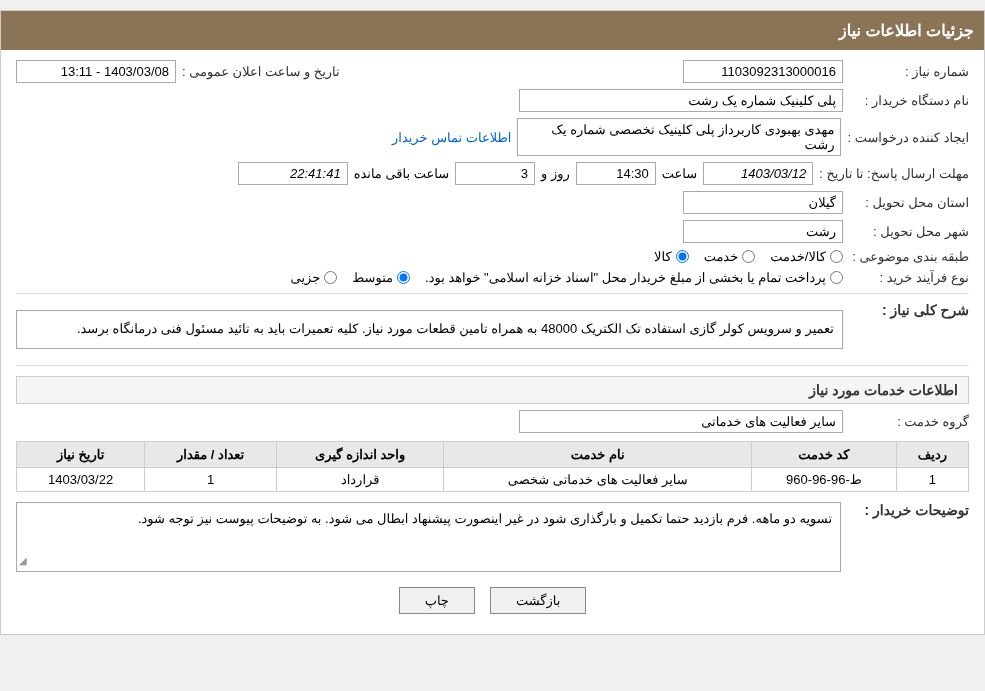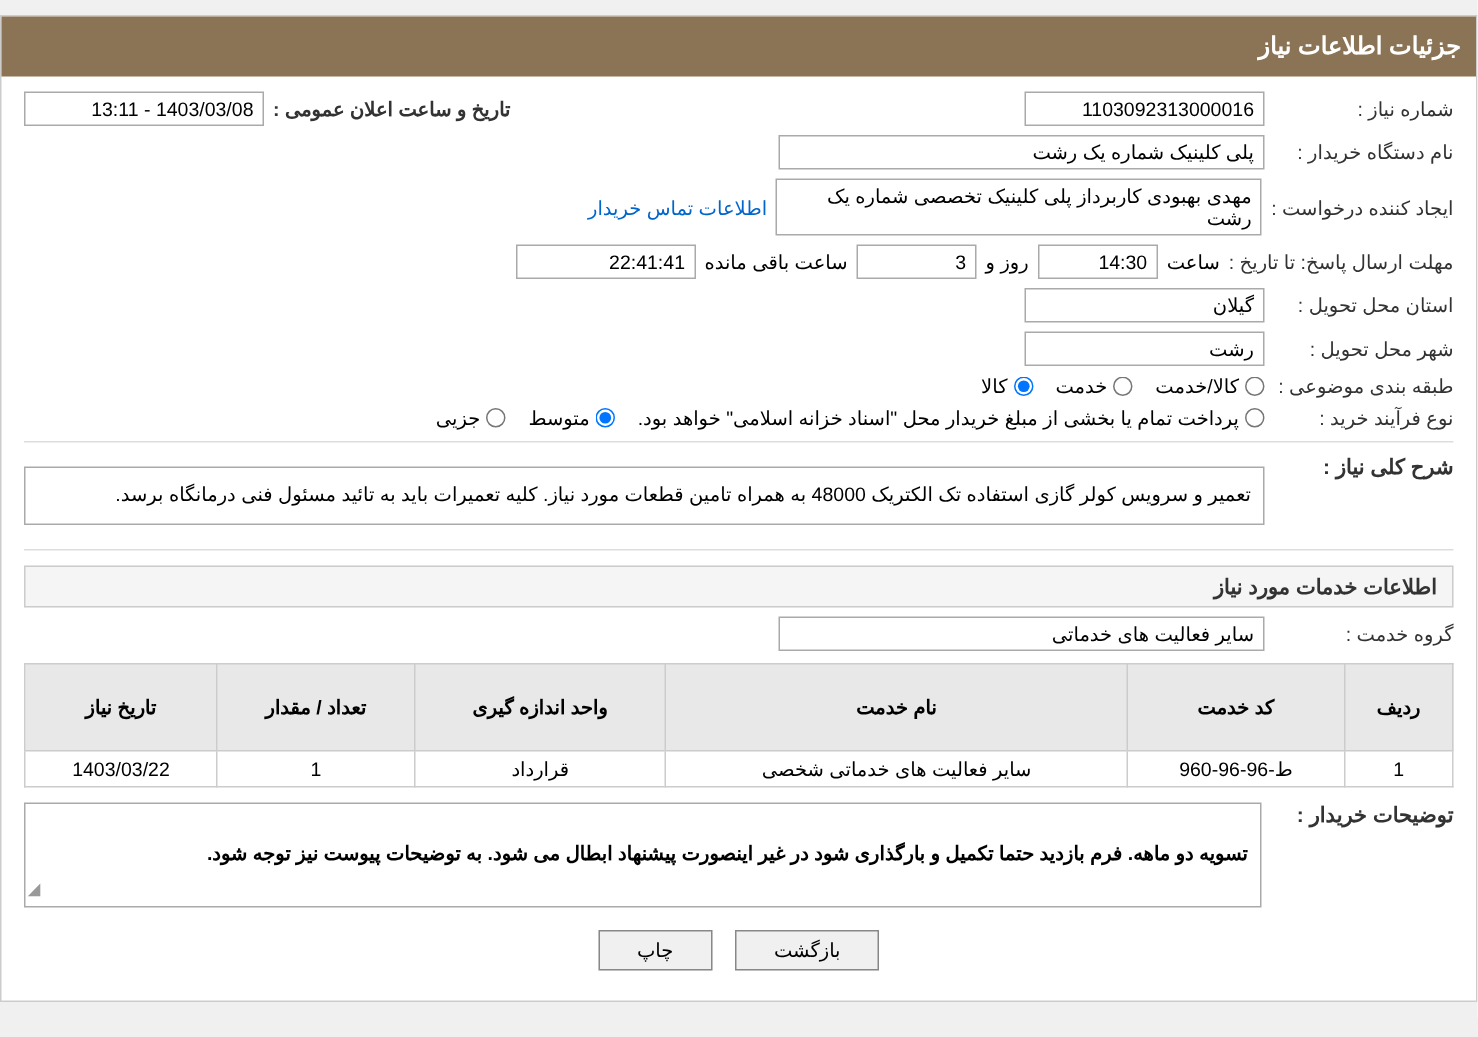--- a/index.html
+++ b/index.html
@@ -42,21 +42,21 @@
     .field-box {
       border: 1px solid #aaa;
       background: #fff;
       padding: 3px 6px;
       min-height: 22px;
       font-size: 13px;
       direction: rtl;
     }
     .field-box.wide { width: 324px; }
     .field-box.medium { width: 160px; }
-    .field-box.narrow { width: 120px; }
+    .field-box.narrow { width: 110px; font-style: italic; }
     .field-box.xnarrow { width: 80px; }
     .link-text {
       color: #0066cc;
       cursor: pointer;
       font-size: 13px;
     }
     .section-title {
       background: #f5f5f5;
       border: 1px solid #ccc;
       padding: 5px 10px;
@@ -88,46 +88,45 @@
       margin: 8px 0;
     }
     table {
       width: 100%;
       border-collapse: collapse;
       font-size: 13px;
     }
     table th {
       background: #e8e8e8;
       border: 1px solid #ccc;
-      padding: 21px 8px;
+      padding: 5px 8px;
       text-align: center;
       font-weight: bold;
     }
     table td {
       border: 1px solid #ccc;
       padding: 4px 8px;
       text-align: center;
     }
     .buyer-comments {
       display: flex;
       align-items: flex-start;
       gap: 8px;
       margin: 8px 0;
     }
     .comments-box {
       border: 1px solid #aaa;
       background: #fff;
-      padding: 23px 8px;
+      padding: 6px 8px;
       font-size: 13px;
       direction: rtl;
       line-height: 1.6;
       flex: 1;
       min-height: 70px;
       position: relative;
-      font-weight: bold;
     }
     .resize-icon {
       position: absolute;
       bottom: 2px;
       left: 2px;
       color: #999;
       font-size: 10px;
     }
     .button-row {
       display: flex;
@@ -164,37 +163,38 @@
   <div class="header-bar">
     <span>جزئیات اطلاعات نیاز</span>
   </div>
 
   <div class="content">
 
     <div class="info-row">
       <span class="label">شماره نیاز :</span>
       <div class="field-box medium">1103092313000016</div>
       <span style="flex:1"></span>
-      <span class="label" style="min-width:auto;font-weight:bold;">تاریخ و ساعت اعلان عمومی :</span>
+      <span class="label" style="min-width:auto;">تاریخ و ساعت اعلان عمومی :</span>
       <div class="field-box medium">1403/03/08 - 13:11</div>
     </div>
 
     <div class="info-row">
       <span class="label">نام دستگاه خریدار :</span>
       <div class="field-box wide">پلی کلینیک شماره یک رشت</div>
     </div>
 
     <div class="info-row">
       <span class="label">ایجاد کننده درخواست :</span>
       <div class="field-box wide">مهدی بهبودی کاربرداز پلی کلینیک تخصصی شماره یک رشت</div>
       <span class="link-text">اطلاعات تماس خریدار</span>
     </div>
 
     <div class="info-row time-remaining-row">
       <span class="label">مهلت ارسال پاسخ: تا تاریخ :</span>
+      <div class="field-box narrow">1403/03/12</div>
       <span class="inline-label">ساعت</span>
       <div class="field-box xnarrow">14:30</div>
       <span class="inline-label">روز و</span>
       <div class="field-box xnarrow">3</div>
       <span class="inline-label">ساعت باقی مانده</span>
       <div class="field-box narrow">22:41:41</div>
     </div>
 
     <div class="info-row">
       <span class="label">استان محل تحویل :</span>

